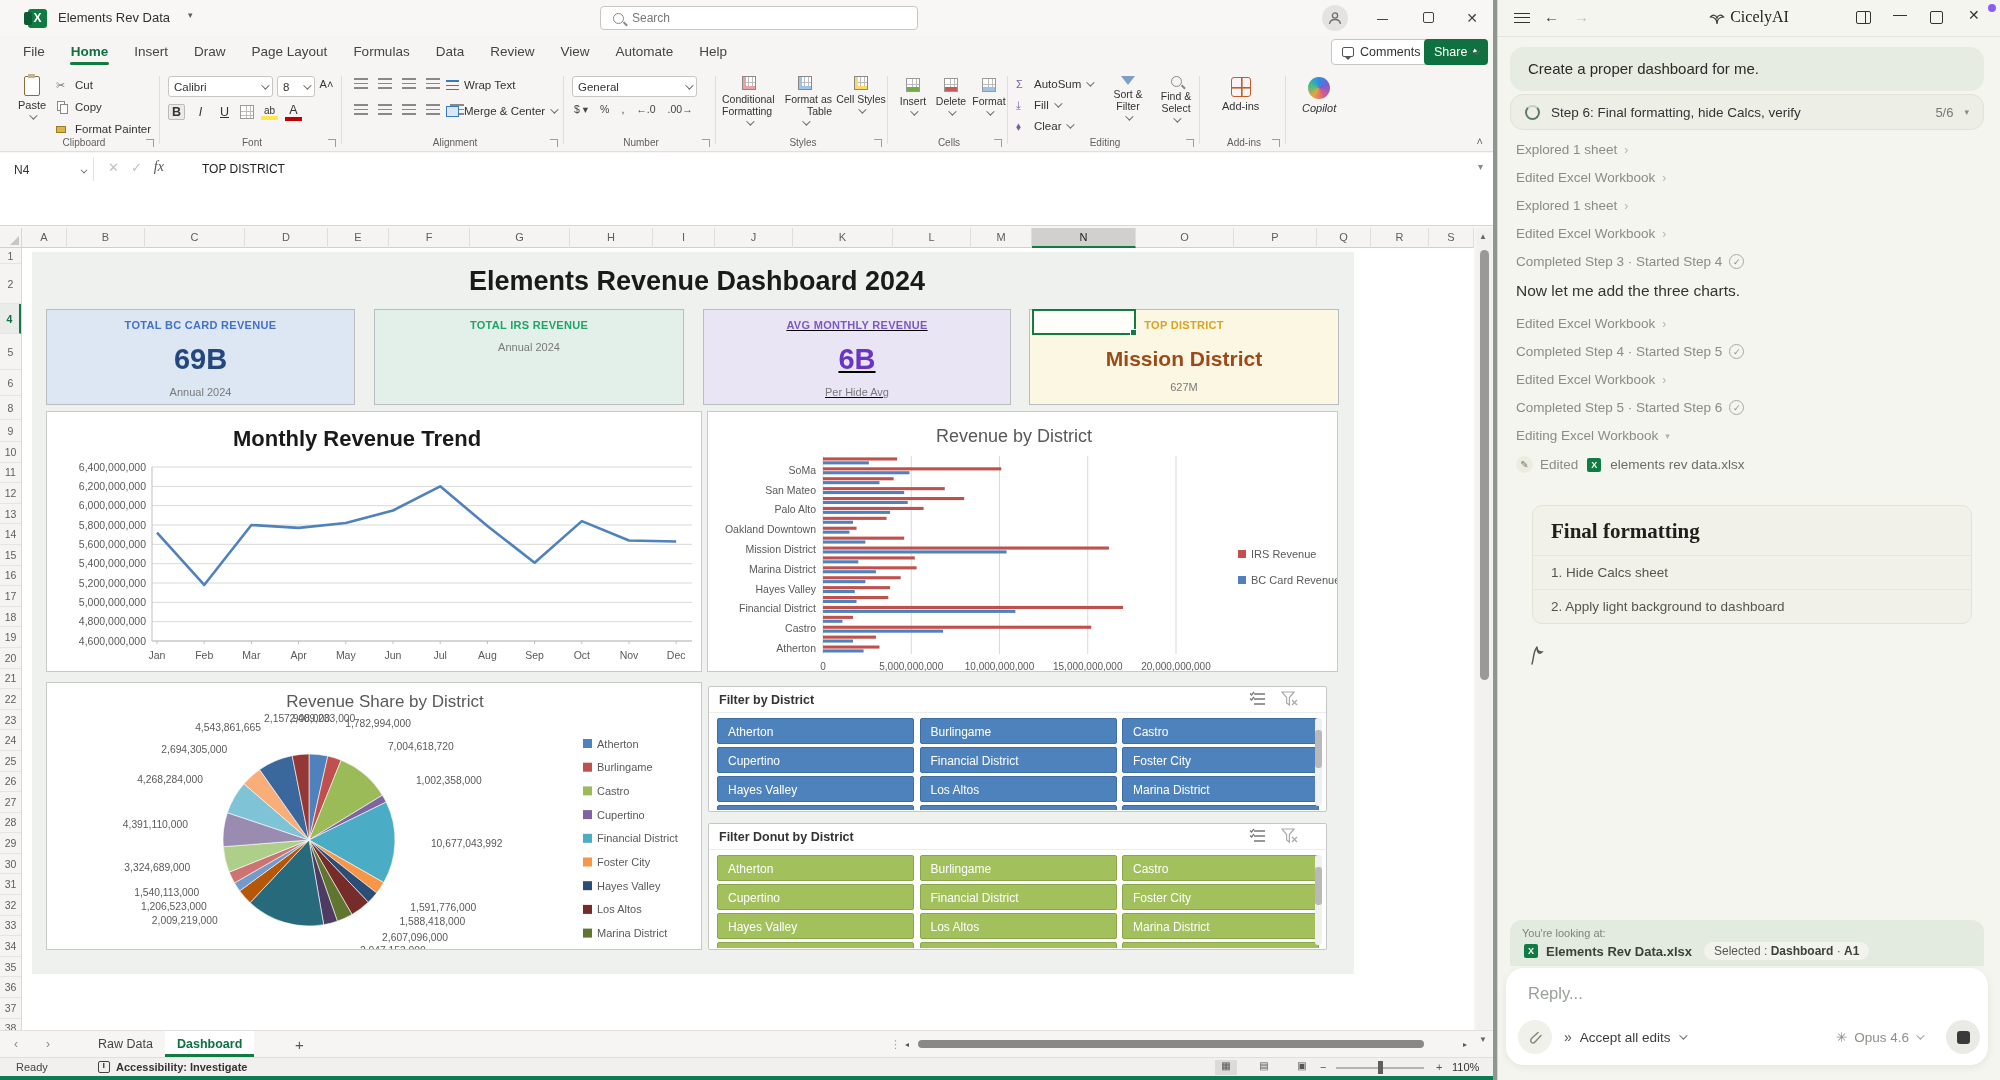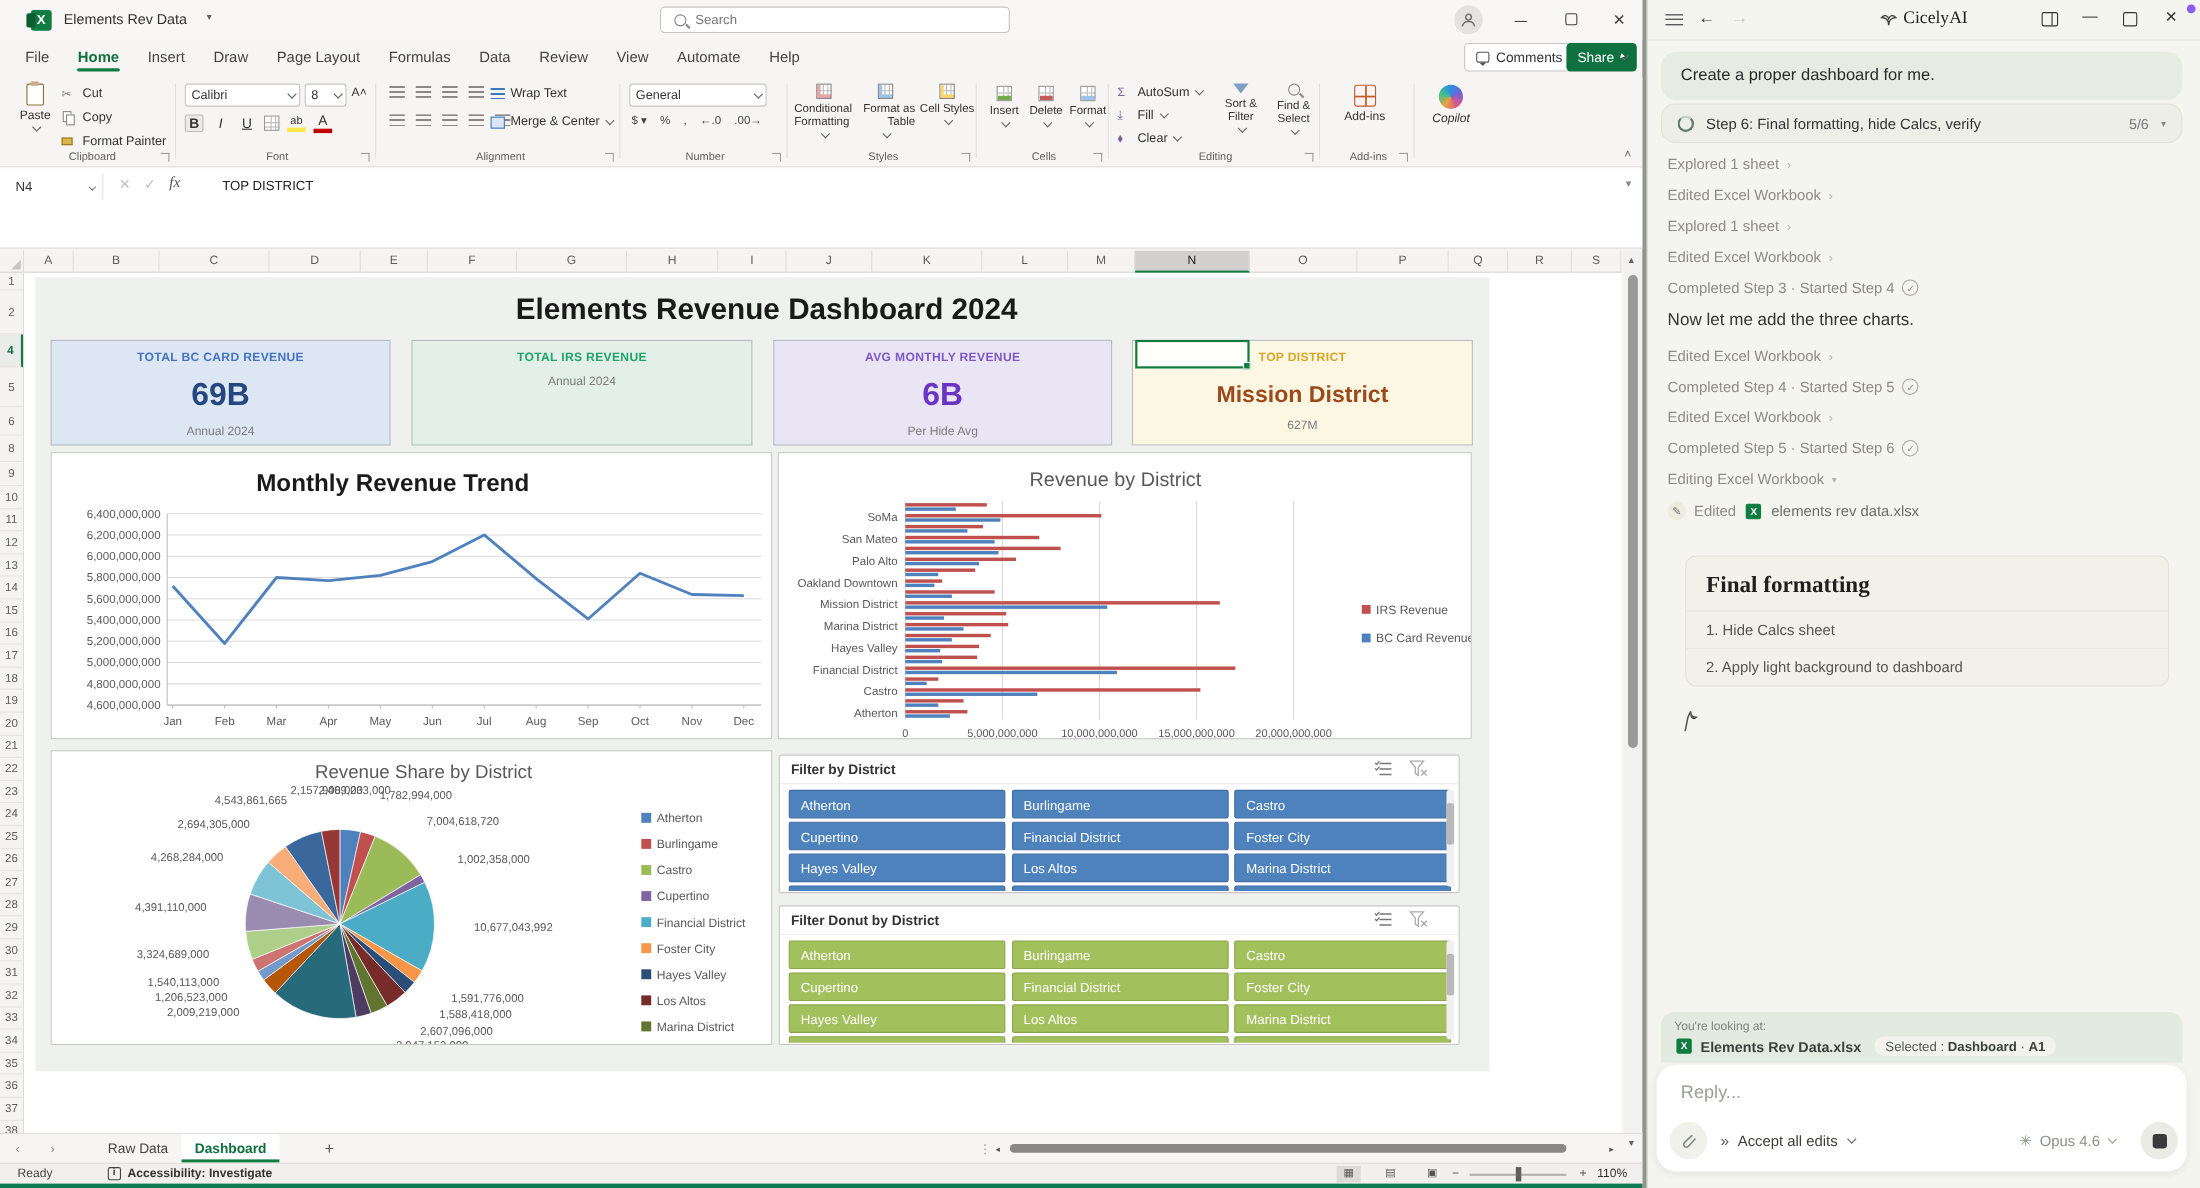--- a/index.html
+++ b/index.html
@@ -522,21 +522,21 @@
       <div id="kpi-row">
           <div class="kpi" style="left: 24px; width: 309px; background: rgb(220, 231, 243);">
             <div class="klabel" style="color: rgb(68, 114, 196);">TOTAL BC CARD REVENUE</div>
             <div class="kvalue" style="color: rgb(36, 71, 127);">69B</div>
             <div class="ksub">Annual 2024</div>
           </div>
           <div class="kpi" style="left: 352px; width: 310px; background: rgb(226, 240, 233);">
             <div class="klabel" style="color: rgb(33, 163, 102);">TOTAL IRS REVENUE</div>
             <div class="ksub">Annual 2024</div>
           </div>
-          <div class="kpi" style="left: 681px; width: 308px; background: rgb(234, 229, 244);">
+          <div class="kpi" style="left: 681px; width: 308px; background: rgb(234, 229, 244); text-decoration: underline;">
             <div class="klabel" style="color: rgb(126, 87, 197);">AVG MONTHLY REVENUE</div>
             <div class="kvalue" style="color: rgb(106, 53, 196);">6B</div>
             <div class="ksub">Per Hide Avg</div>
           </div>
           <div class="kpi small-value" style="left: 1007px; width: 310px; background: rgb(251, 247, 227);">
             <div class="klabel" style="color: rgb(217, 164, 33);">TOP DISTRICT</div>
             <div class="kvalue" style="color: rgb(156, 74, 26);">Mission District</div>
             <div class="ksub">627M</div>
           </div>
         </div>

